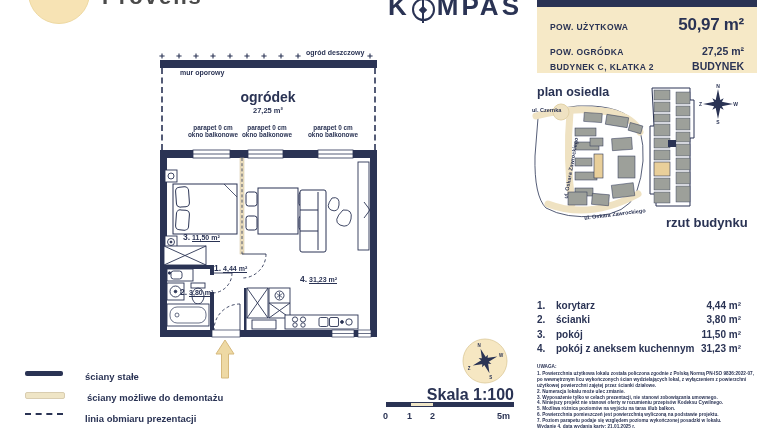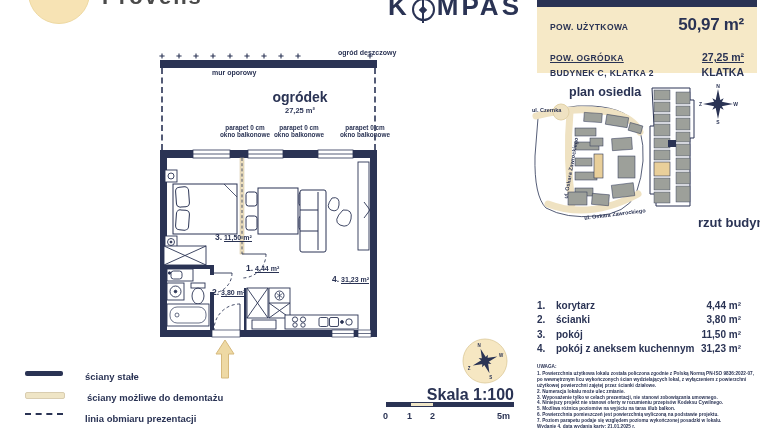--- a/index.html
+++ b/index.html
@@ -17,24 +17,24 @@
             position:relative;margin:0 2px;top:3px;}
   #kompas-o:before{content:"";position:absolute;left:50%;top:-4px;bottom:-4px;width:2px;margin-left:-1px;background:#2a3354;}
   #kompas-o:after{content:"";position:absolute;left:50%;top:50%;width:6px;height:6px;margin:-3px 0 0 -3px;
                   background:#2a3354;transform:rotate(45deg);}
   #info-panel{left:537px;top:0;width:220px;height:73px;background:#f6e9c7;border-top:7px solid #2a3354;
               box-sizing:border-box;padding:6px 13px 0 13px;}
   .info-row{display:flex;justify-content:space-between;align-items:baseline;}
   .info-label{font-size:8.5px;font-weight:bold;letter-spacing:.4px;}
   .info-value-big{font-size:17px;font-weight:bold;letter-spacing:-.3px;}
   .info-value{font-size:10.5px;font-weight:bold;}
-  .ir1{margin-top:2px;} .ir2{margin-top:16px;text-decoration:underline;} .ir3{margin-top:3px;}
-
-  
-  .pl{position:absolute;font-weight:bold;color:#2a3354;white-space:nowrap;margin-left:32px;}
+  .ir1{margin-top:2px;} .ir2{margin-top:10px;} .ir3{margin-top:3px;}
+
+  
+  .pl{position:absolute;font-weight:bold;color:#2a3354;white-space:nowrap;}
   #lbl-rain{left:306px;top:49px;font-size:7px;}
   #lbl-wall{left:180px;top:69px;font-size:7px;}
   #lbl-garden{left:188px;top:89px;width:160px;text-align:center;font-size:14px;}
   #lbl-garden-area{left:188px;top:106px;width:160px;text-align:center;font-size:7.5px;}
   .win-lbl{top:124px;width:70px;text-align:center;font-size:6.4px;line-height:7.4px;}
   #win1{left:178px;} #win2{left:232px;} #win3{left:298px;}
   .room-lbl{font-size:8px;}
   .room-lbl .num{font-size:8.5px;margin-right:2px;}
   .room-lbl .ua{font-size:7px;border-bottom:1px solid #2a3354;padding-bottom:0px;}
   #rl3{left:183px;top:232px;} #rl1{left:214px;top:263px;}
@@ -89,21 +89,21 @@
     <div class="info-row ir1">
       <span class="info-label">POW. UŻYTKOWA</span>
       <span class="info-value-big">50,97 m²</span>
     </div>
     <div class="info-row ir2">
       <span class="info-label">POW. OGRÓDKA</span>
       <span class="info-value">27,25 m²</span>
     </div>
     <div class="info-row ir3">
       <span class="info-label">BUDYNEK C, KLATKA 2</span>
-      <span class="info-value">KLATKA</span>
+      <span class="info-value">BUDYNEK</span>
     </div>
   </div>
 
   <svg class="abs" style="left:56px;top:40px;" width="350" height="352" viewBox="0 0 350 352">
     <defs>
       <path id="plus" d="M-2.6,0H2.6M0,-2.6V2.6" stroke="#2a3354" stroke-width="1.1" fill="none"></path>
     </defs>
 
     <g>
       <use href="#plus" x="106" y="16"></use>

